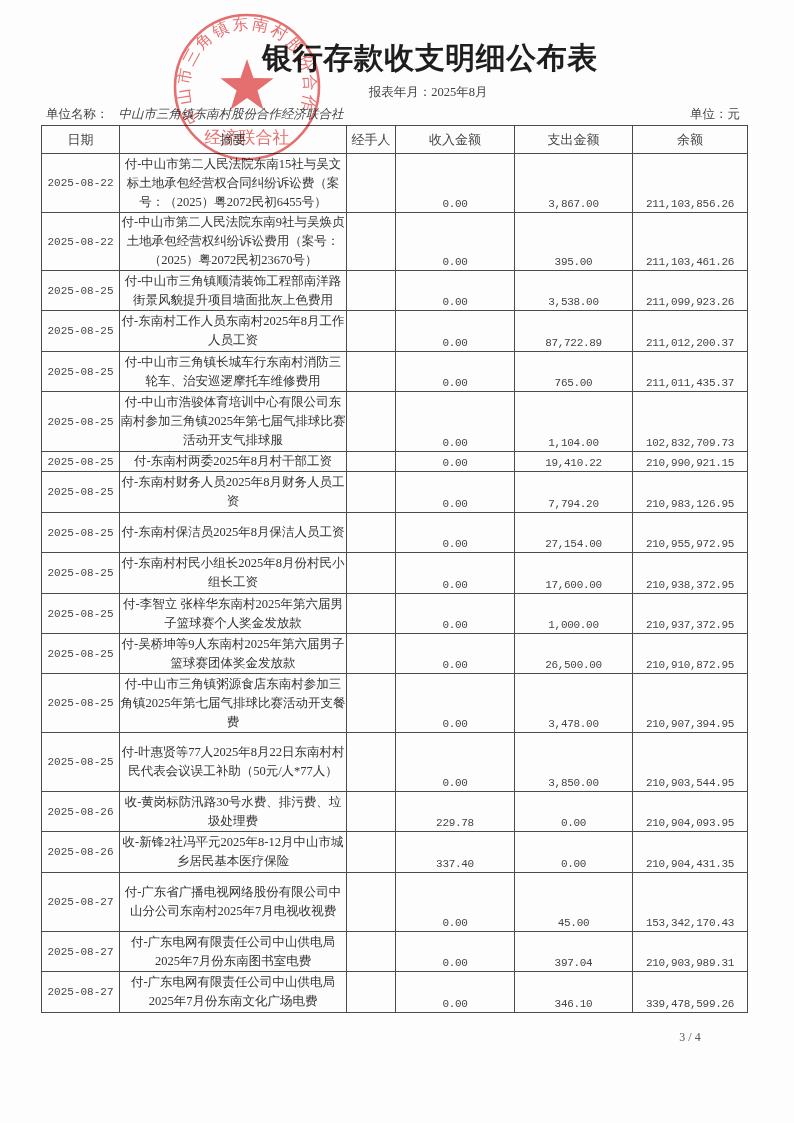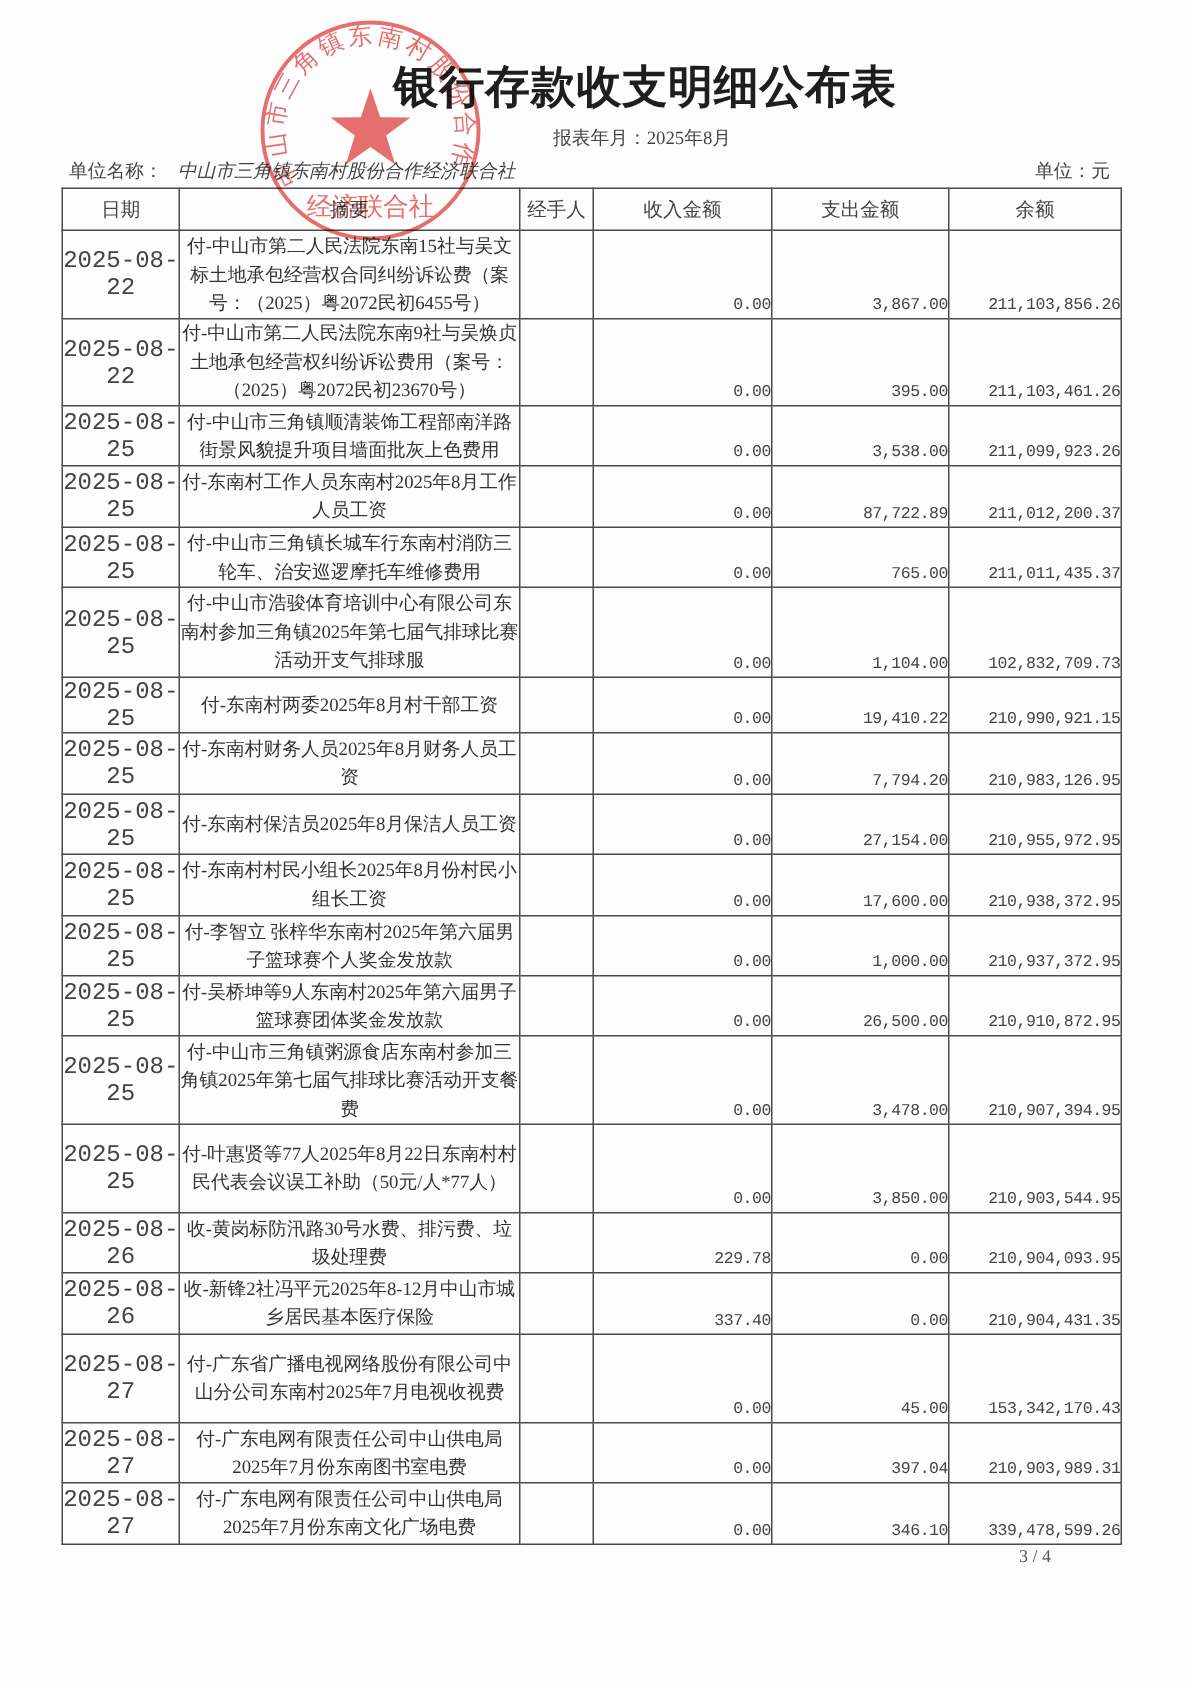--- a/index.html
+++ b/index.html
@@ -26,28 +26,28 @@
     border-collapse:collapse; table-layout:fixed;
   }
   table.ledger th, table.ledger td {
     border:1px solid #4b4b4b; padding:0; overflow:visible;
   }
   table.ledger th {
     height:27px; font-weight:normal; font-size:13px; color:#444; text-align:center;margin-top:32px;
   }
   td.date {
     text-align:center; vertical-align:middle;
-    font-family:"Liberation Mono","DejaVu Sans Mono",monospace; font-size:16px; color:#444;
+    font-family:"Liberation Mono","DejaVu Sans Mono",monospace; font-size:11px; color:#444;
   }
   td.desc {
     text-align:center; vertical-align:middle; padding:0 6px 0 5px;
     font-size:12.5px; line-height:19px; color:#333; line-break:strict;
   }
   td.num {
-    text-align:right; vertical-align:bottom; padding:0 3px 2px 0;
+    text-align:center; vertical-align:bottom; padding:0 3px 2px 0;
     font-family:"Liberation Mono","DejaVu Sans Mono",monospace; font-size:11px;
     letter-spacing:-0.3px; color:#444; line-height:16px;
   }
   td.handler { vertical-align:middle; }
   tr.h20 { height:20px; } tr.h40 { height:40px; } tr.h41 { height:41px; }
   tr.h57 { height:57px; } tr.h59 { height:59px; } tr.h60 { height:60px; }
   .page-number {
     position:absolute; left:660px; width:60px; top:1030px; text-align:center;
     font-size:12px; color:#555; font-family:Liberation Serif, serif;
   }

